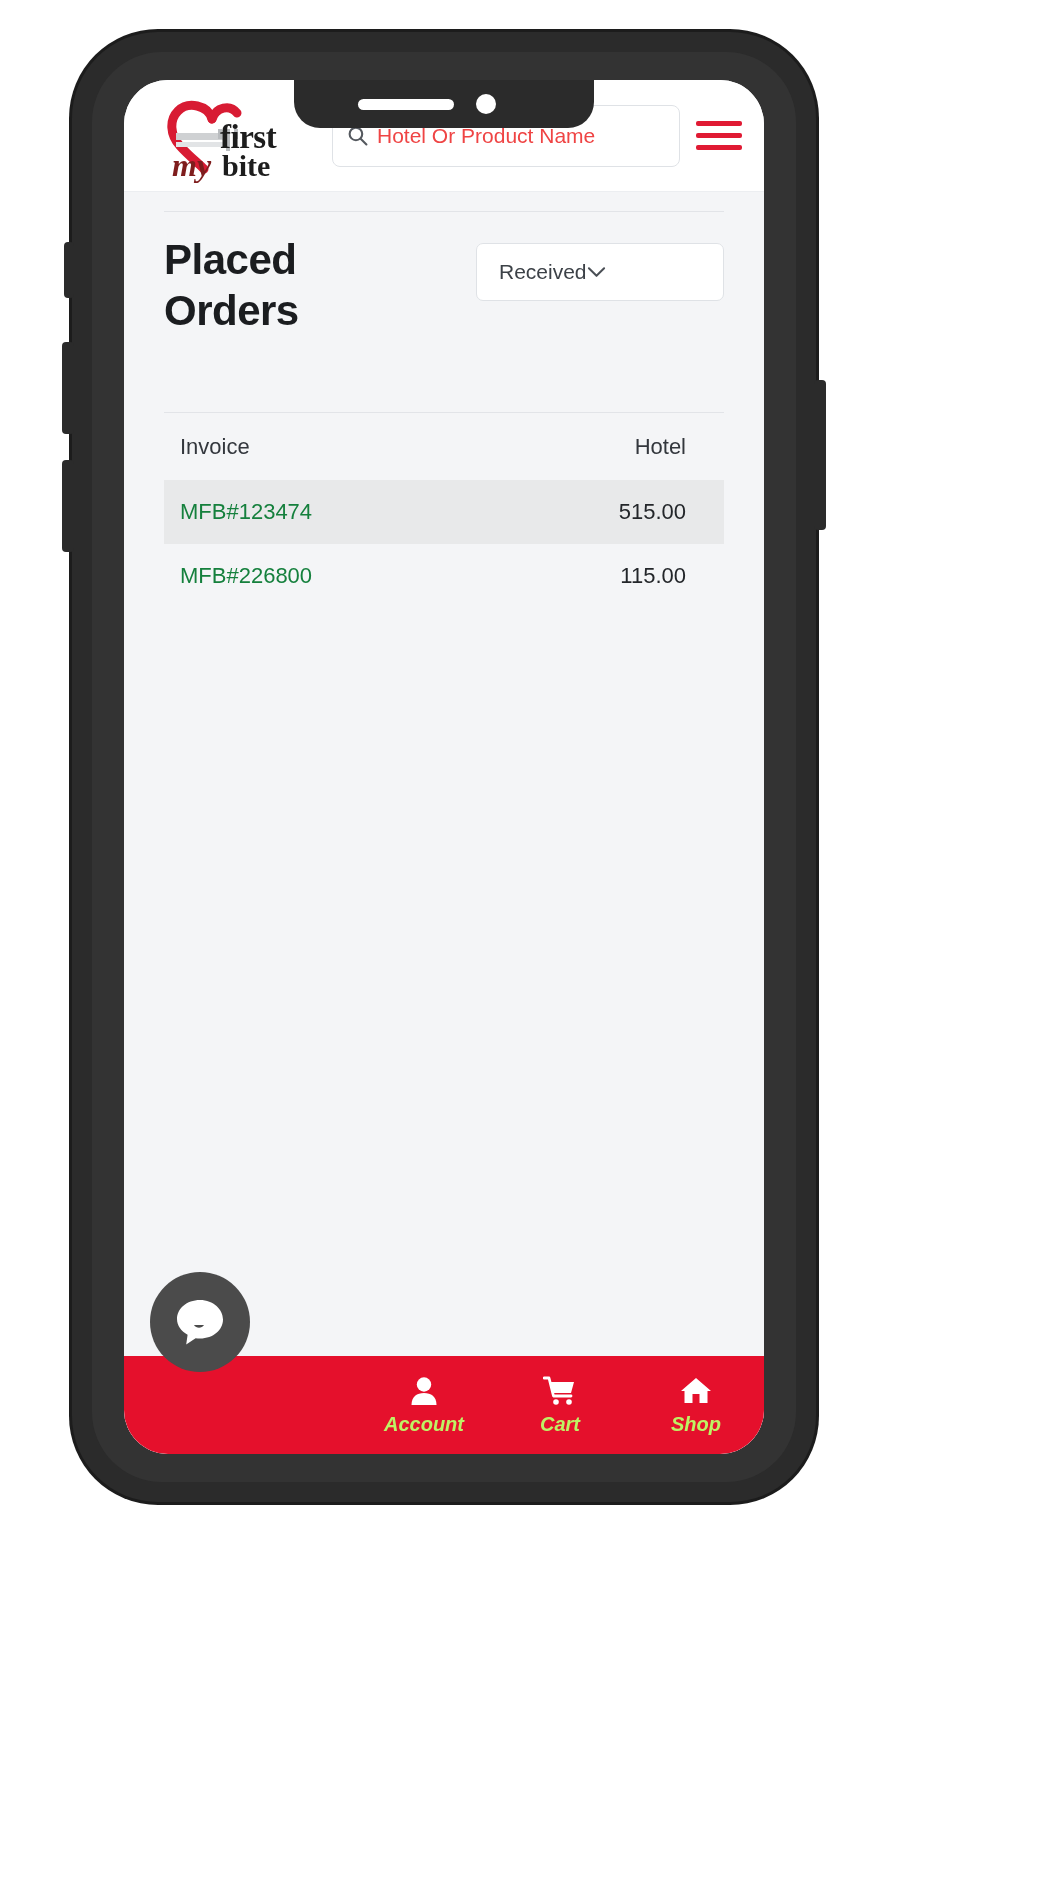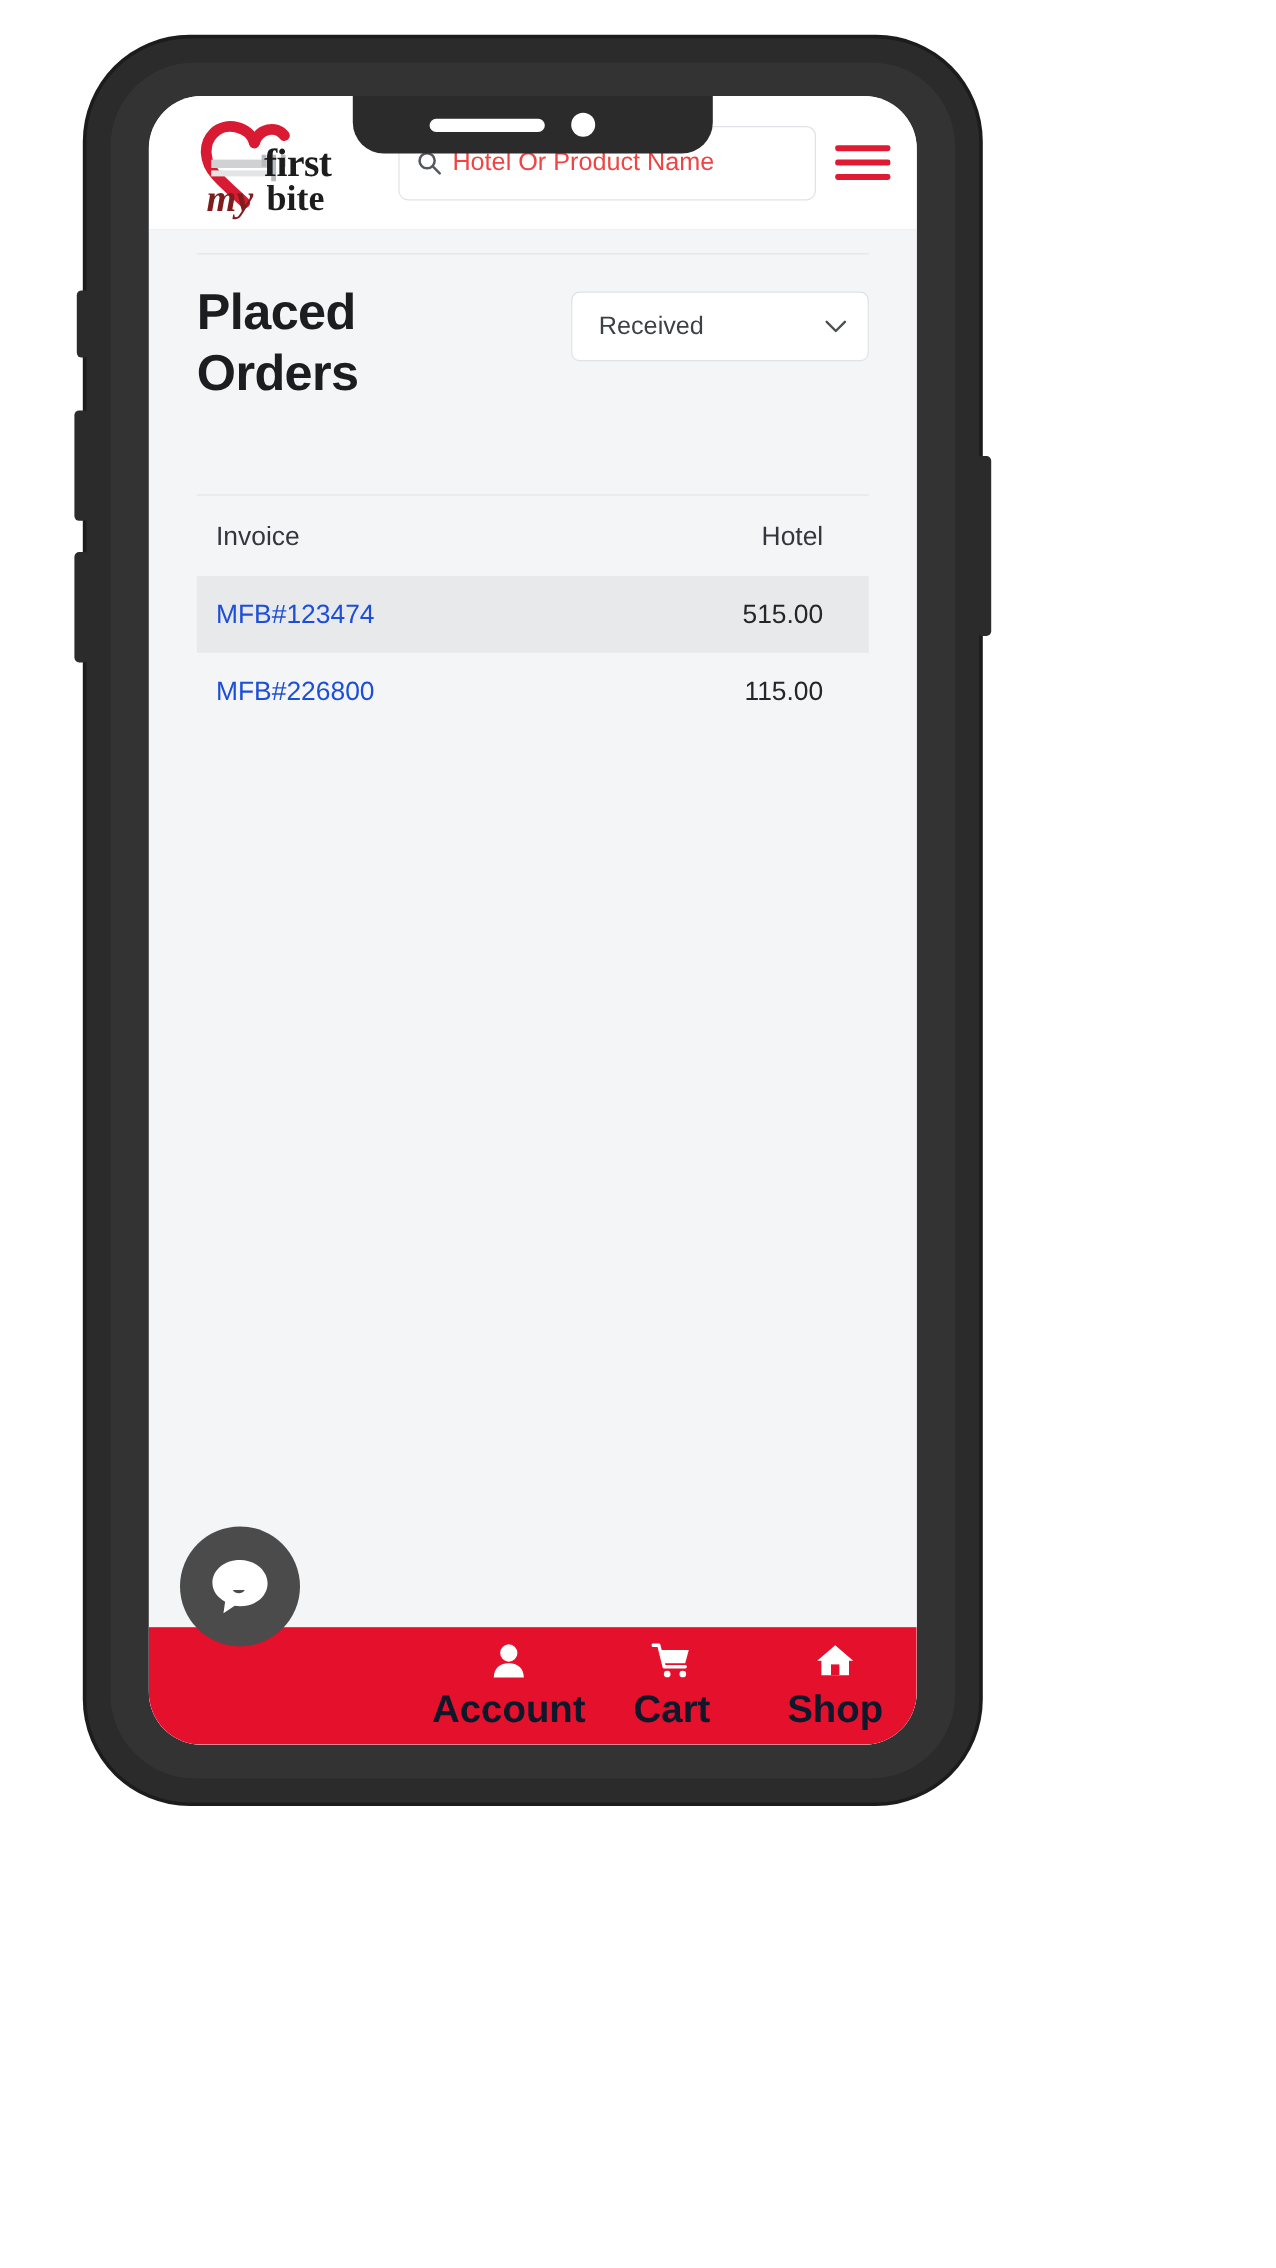--- a/index.html
+++ b/index.html
@@ -186,21 +186,20 @@
   }
   #status-select {
     margin-top: 9px;
     width: 248px;
     height: 58px;
     background: #ffffff;
     border: 1px solid #dfe2e6;
     border-radius: 7px;
     display: flex;
     align-items: center;
-    justify-content: space-between;
     padding: 0 17px 0 22px;
     cursor: pointer;
   }
   #status-select-value { font-size: 21px; color: #3c4147; }
 
   
   #orders-table { margin-top: 76px; }
   .t-row {
     display: flex;
     align-items: center;
@@ -209,21 +208,21 @@
   }
   #table-head {
     border-top: 1px solid #e2e4e8;
     height: 68px;
   }
   .th, .td { font-size: 22px; }
   .col-invoice { flex: 1 1 auto; text-align: left; }
   .col-total   { flex: 0 0 150px; text-align: right; padding-right: 22px; }
   .th { color: #33373d; }
   .t-row.alt { background: #e8e9ea; }
-  .td-invoice { color: #1d4ed8; cursor: pointer; }
+  .td-invoice { color: #15803d; cursor: pointer; }
   .td-total { color: #23262a; }
 
   
   #chat-fab {
     position: absolute;
     left: 26px;
     bottom: 82px;
     width: 100px;
     height: 100px;
     border-radius: 50%;
@@ -252,23 +251,24 @@
     width: 136px;
     display: flex;
     flex-direction: column;
     align-items: center;
     justify-content: center;
     gap: 5px;
     cursor: pointer;
   }
   .nav-icon { height: 34px; display: flex; align-items: center; justify-content: center; }
   .nav-label {
-    color: #0f172a;
-    font-size: 32px;
+    color: #bef264;
+    font-size: 20px;
     font-weight: bold;
+    font-style: italic;
   }
   .nav-burger { display: flex; flex-direction: column; gap: 5px; }
   .nav-burger i { display: block; width: 30px; height: 5px; background: #ffffff; border-radius: 1px; }
 
   
   #home-bar-area {
     position: absolute;
     left: 0; bottom: 0; width: 640px; height: 0;
   }
 </style>

